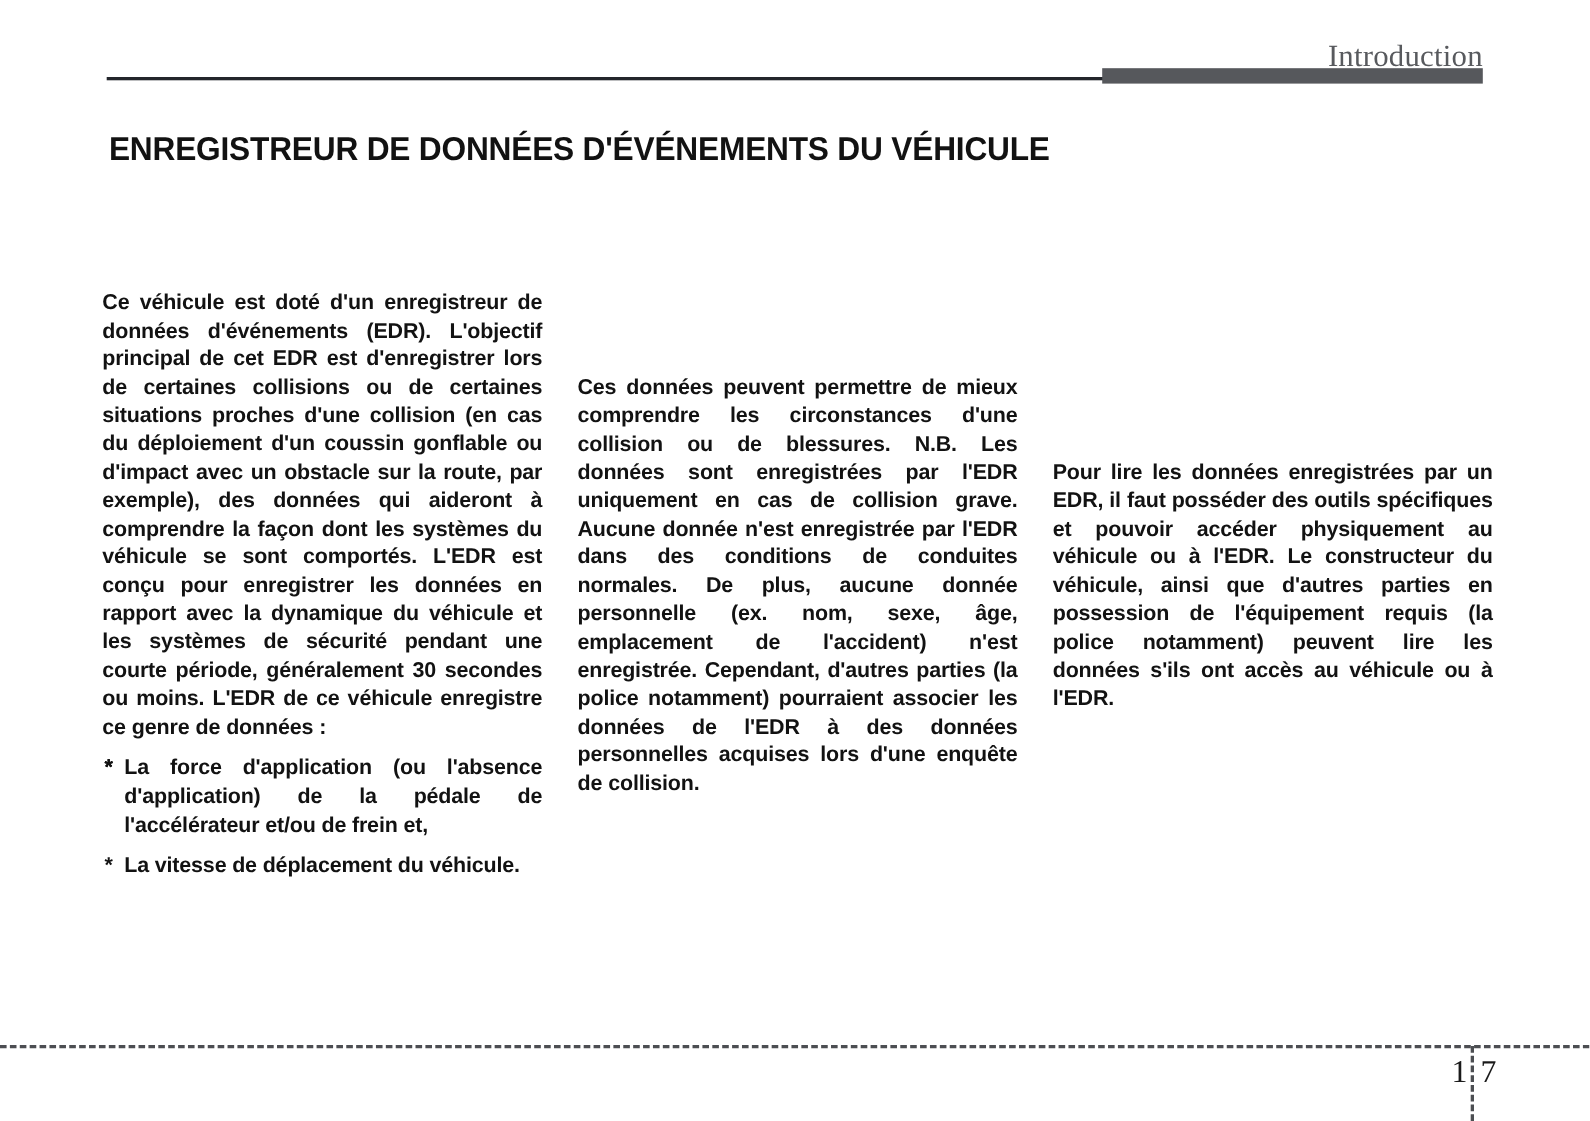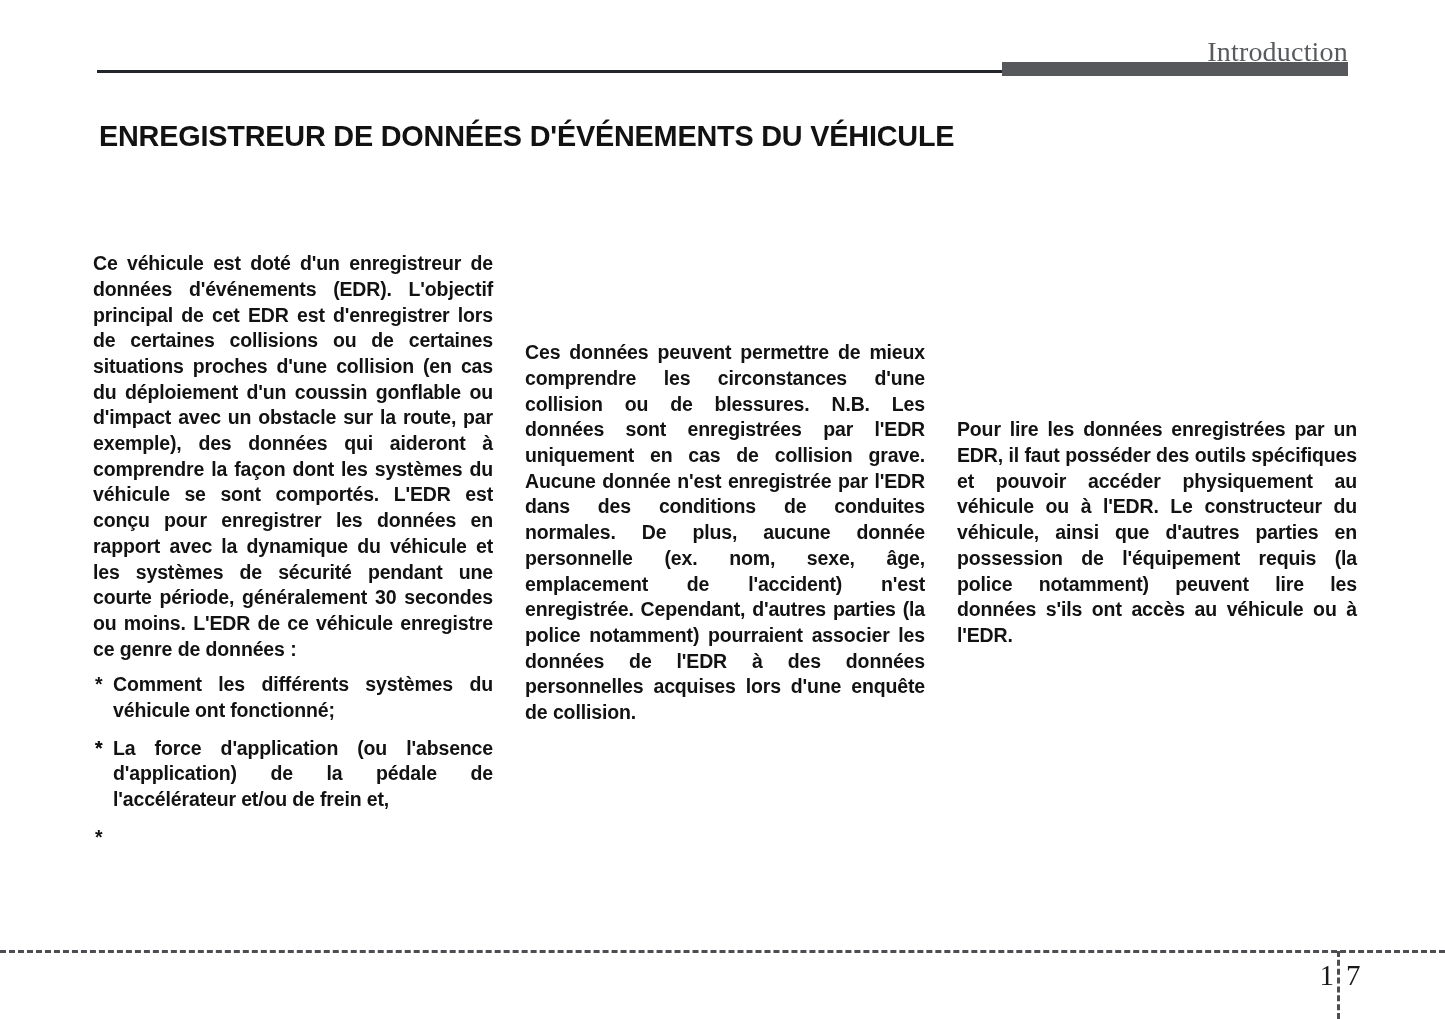--- a/index.html
+++ b/index.html
@@ -181,31 +181,31 @@
 
 <h1 id="page-title">ENREGISTREUR DE DONNÉES D'ÉVÉNEMENTS DU VÉHICULE</h1>
 
 <div id="columns">
 
   <div class="col">
     <p class="para">Ce véhicule est doté d'un enregistreur de données d'événements (EDR). L'objectif principal de cet EDR est d'enregistrer lors de certaines collisions ou de certaines situations proches d'une collision (en cas du déploiement d'un coussin gonflable ou d'impact avec un obstacle sur la route, par exemple), des données qui aideront à comprendre la façon dont les systèmes du véhicule se sont comportés. L'EDR est conçu pour enregistrer les données en rapport avec la dynamique du véhicule et les systèmes de sécurité pendant une courte période, généralement 30 secondes ou moins. L'EDR de ce véhicule enregistre ce genre de données :</p>
     <ul class="bullet-list">
       <li class="bullet-item">
         <span class="bullet-marker">*</span>
-        <span>Comment les différents systèmes du véhicule ont fonctionné;</span>
       </li>
       <li class="bullet-item">
         <span class="bullet-marker">*</span>
       </li>
       <li class="bullet-item">
         <span class="bullet-marker">*</span>
         <span>La force d'application (ou l'absence d'application) de la pédale de l'accélérateur et/ou de frein et,</span>
       </li>
       <li class="bullet-item">
         <span class="bullet-marker">*</span>
+        <span>La vitesse de déplacement du véhicule.</span>
       </li>
     </ul>
   </div>
 
   <div class="col">
     <p class="para last">Ces données peuvent permettre de mieux comprendre les circonstances d'une collision ou de blessures. N.B. Les données sont enregistrées par l'EDR uniquement en cas de collision grave. Aucune donnée n'est enregistrée par l'EDR dans des conditions de conduites normales. De plus, aucune donnée personnelle (ex. nom, sexe, âge, emplacement de l'accident) n'est enregistrée. Cependant, d'autres parties (la police notamment) pourraient associer les données de l'EDR à des données personnelles acquises lors d'une enquête de collision.</p>
   </div>
 
   <div class="col">
     <p class="para last">Pour lire les données enregistrées par un EDR, il faut posséder des outils spécifiques et pouvoir accéder physiquement au véhicule ou à l'EDR. Le constructeur du véhicule, ainsi que d'autres parties en possession de l'équipement requis (la police notamment) peuvent lire les données s'ils ont accès au véhicule ou à l'EDR.</p>

